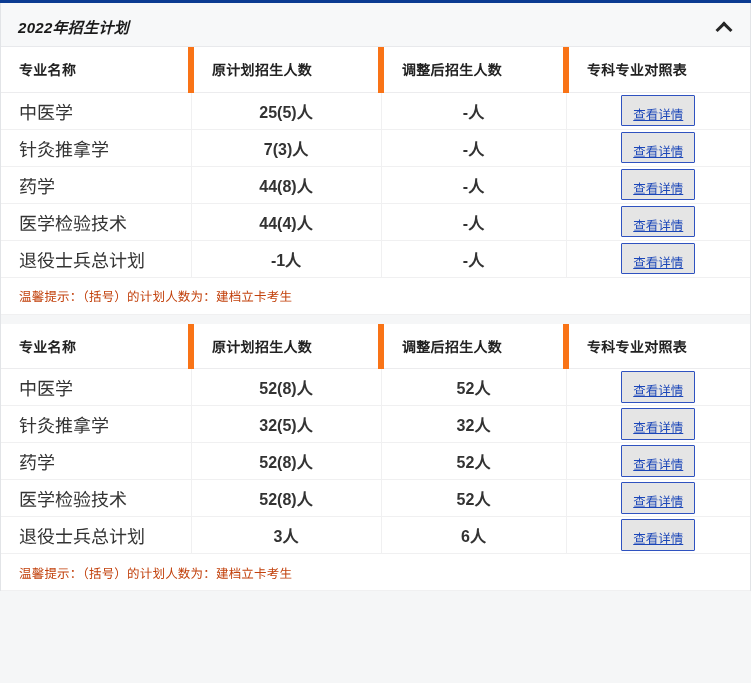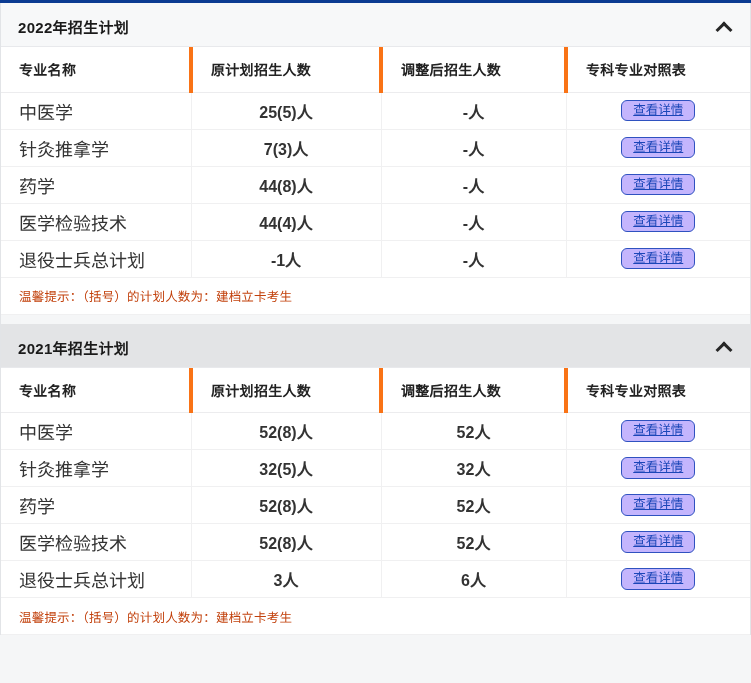--- a/index.html
+++ b/index.html
@@ -71,20 +71,21 @@
     height: 44px;
     display: flex;
     align-items: center;
     padding: 4px 18px 0 17px;
     font-size: 15px;
     font-weight: bold;
     color: #1a1a1a;
     letter-spacing: .3px;
     cursor: pointer;
     border-bottom: 1px solid #e8e9ec;
+    font-style: italic;
   }
   .panel-head.shade-a { background: #f7f8f9; }
   .panel-head.shade-b { background: #e3e4e6; }
   .panel-head .ttl { flex: 1; }
 
   .chevron {
     width: 16px;
     height: 16px;
     display: inline-block;
     position: relative;
@@ -113,21 +114,21 @@
   table.plan col.c3 { width: 185px; }
   table.plan col.c4 { width: 184px; }
 
   table.plan th {
     height: 45px;
     font-size: 14px;
     font-weight: bold;
     color: #222;
     background: #ffffff;
     border-bottom: 1px solid #ececee;
-    border-right: 4px solid #f97316;
+    border-right: 6px solid #f97316;
     padding: 0 18px;
     letter-spacing: .3px;
   }
   table.plan th.left { text-align: left; }
   table.plan th.ctr  { text-align: left; }
   table.plan th:last-child { border-right: none; }
 
   table.plan td {
     height: 37px;
     border-bottom: 1px solid #f0f0f1;
@@ -138,26 +139,26 @@
   }
   table.plan td:last-child { border-right: none; }
 
   td.major  { text-align: left;  font-size: 18px; color: #333; }
   td.num    { text-align: center; font-size: 16px; font-weight: bold; color: #222; }
   td.act    { text-align: center; }
 
   .detail-btn {
     display: inline-block;
     border: 1px solid #2f52c0;
-    border-radius: 6px;
-    padding: 2px 11px 3px;
+    border-radius: 1px;
+    padding: 12px 11px 3px;
     font-size: 12.5px;
     color: #1b46b8;
     text-decoration: underline;
-    background: #c4b5fd;
+    background: #e5e5e5;
     line-height: 1.15;
     cursor: pointer;
     white-space: nowrap;
   }
 
   .tip-row td {
     border-right: none;
     border-bottom: none;
     height: 33px;
     padding: 0 18px;
@@ -247,24 +248,20 @@
               <span class="tip">温馨提示：（括号）的计划人数为：建档立卡考生</span>
             </td>
           </tr>
         </tbody>
       </table>
     </div>
 
     <div class="gap"></div>
 
     <div class="panel">
-      <div class="panel-head shade-b">
-        <span class="ttl">2021年招生计划</span>
-        <span class="chevron"></span>
-      </div>
 
       <table class="plan">
         <colgroup>
             <col class="c1">
             <col class="c2">
             <col class="c3">
             <col class="c4">
           </colgroup>
         <thead>
           <tr>

